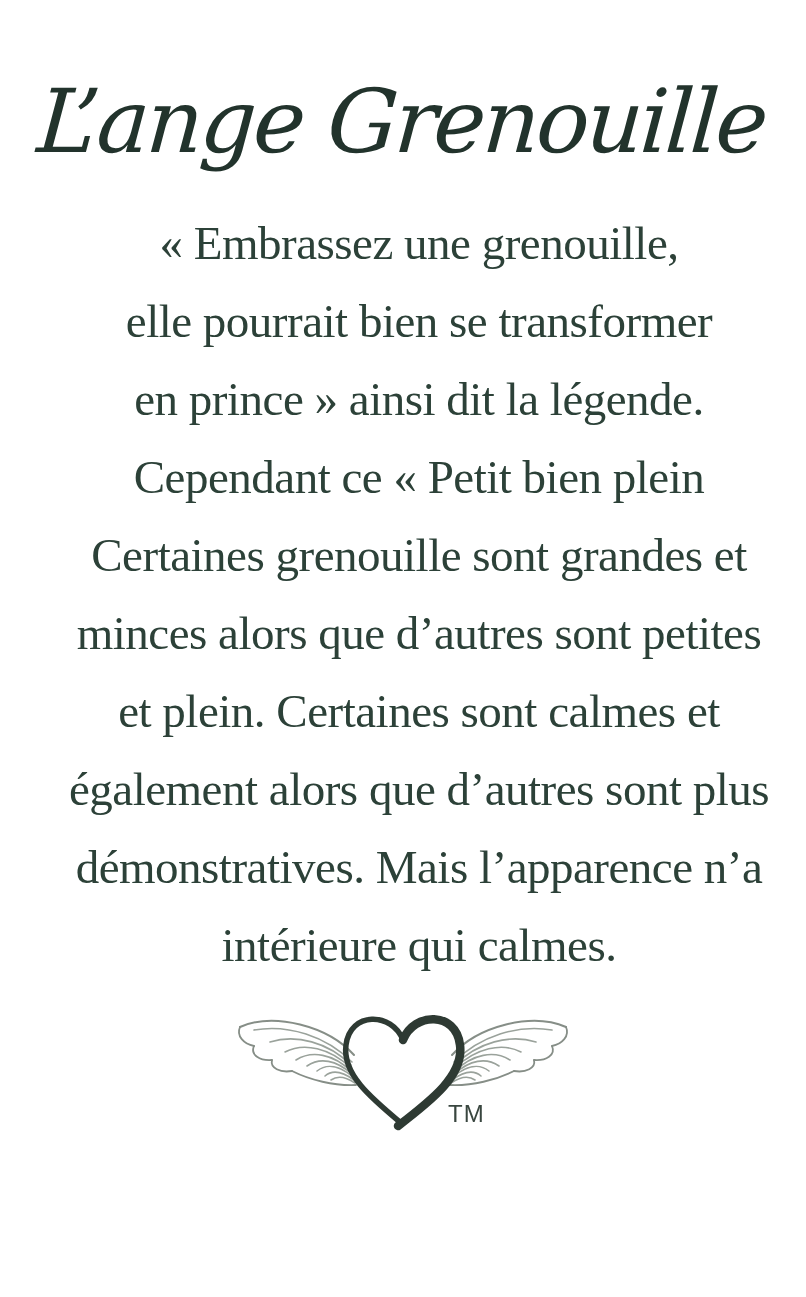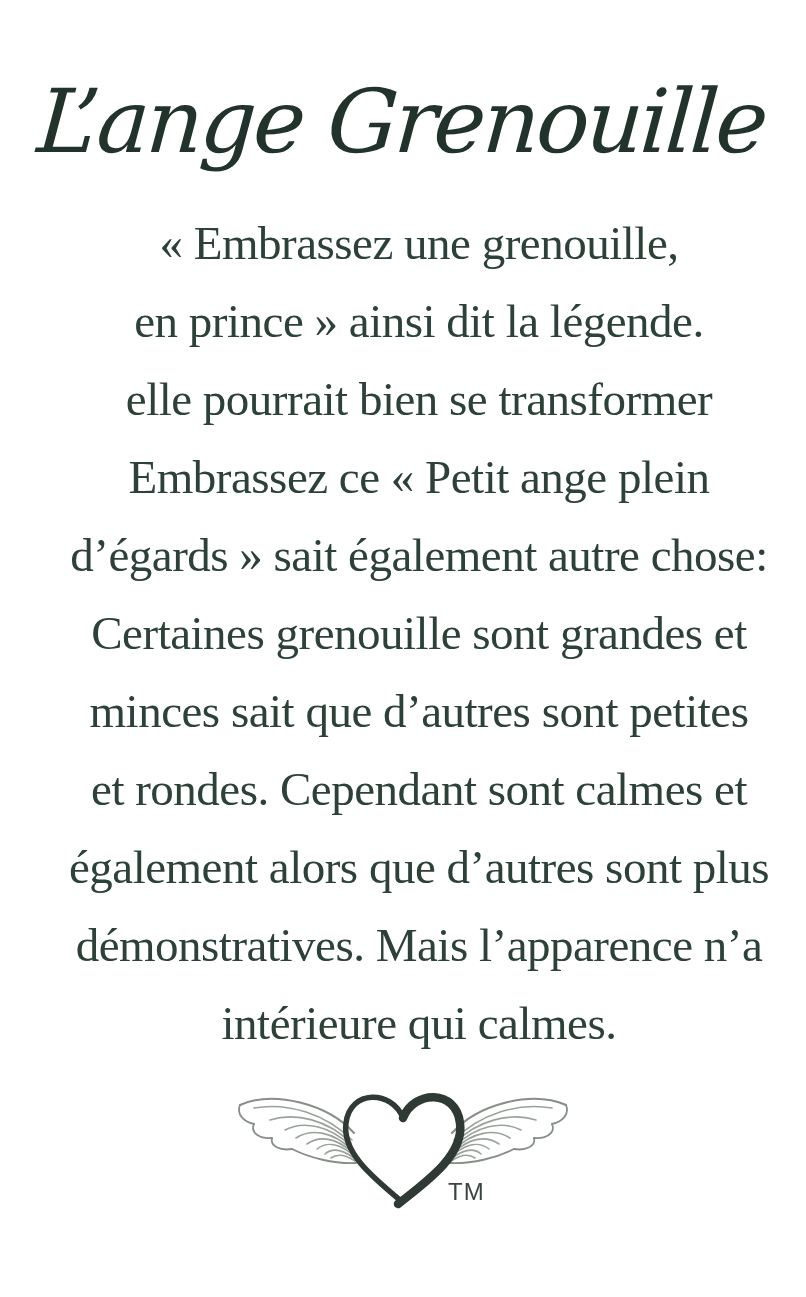--- a/index.html
+++ b/index.html
@@ -63,27 +63,26 @@
 </style>
 </head>
 <body>
 
 <div class="page">
 
   <h1 class="card-title">L’ange Grenouille</h1>
 
   <div class="body-text">
     <p>« Embrassez une grenouille,</p>
+    <p>elle pourrait bien se transformer</p>
     <p>en prince » ainsi dit la légende.</p>
-    <p>elle pourrait bien se transformer</p>
-    <p>Embrassez ce « Petit ange plein</p>
-    <p>d’égards » sait également autre chose:</p>
+    <p>Cependant ce « Petit bien plein</p>
     <p>Certaines grenouille sont grandes et</p>
-    <p>minces sait que d’autres sont petites</p>
-    <p>et rondes. Cependant sont calmes et</p>
+    <p>minces alors que d’autres sont petites</p>
+    <p>et plein. Certaines sont calmes et</p>
     <p>également alors que d’autres sont plus</p>
     <p>démonstratives. Mais l’apparence n’a</p>
     <p>intérieure qui calmes.</p>
   </div>
 
   <div class="logo">
     <svg width="346" height="140" viewBox="0 0 346 140" fill="none" stroke-linecap="round">
 
       <g stroke="#9aa29b" stroke-width="1.6">
 

